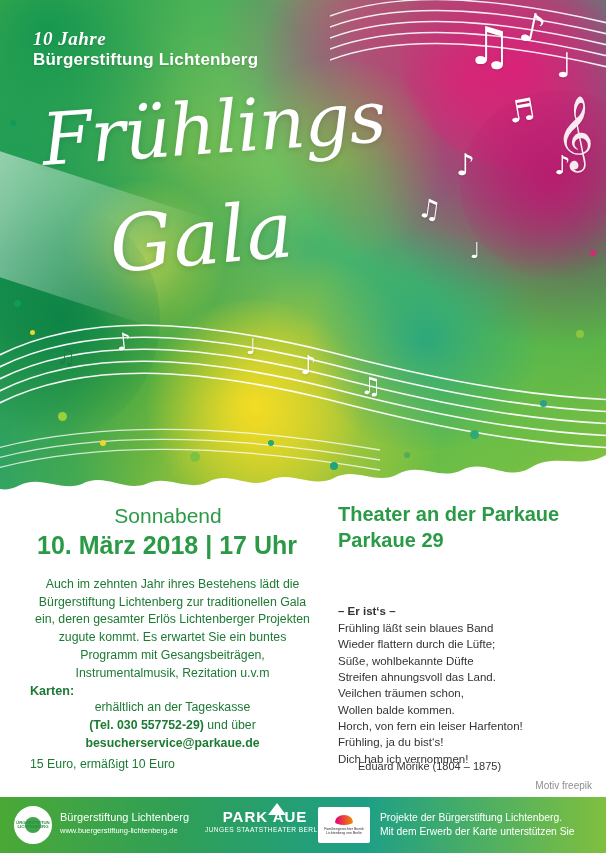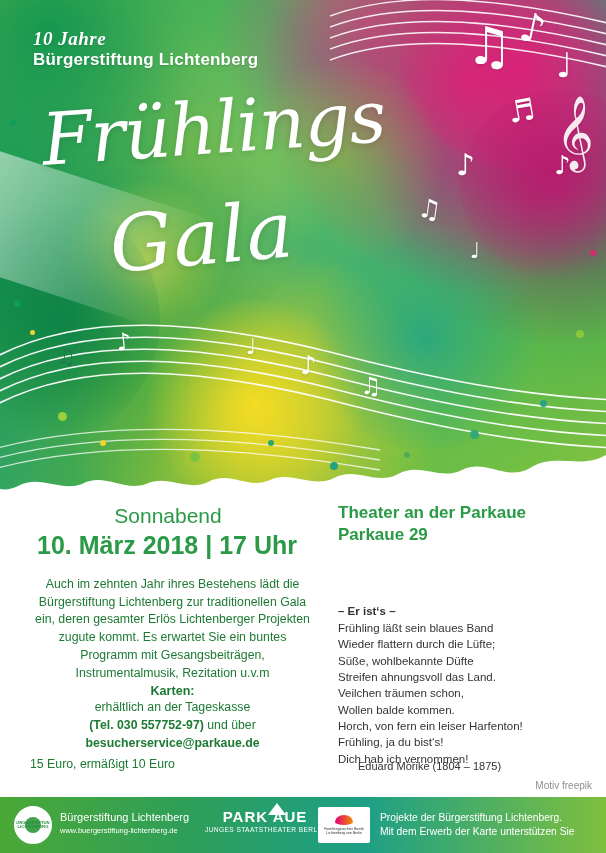--- a/index.html
+++ b/index.html
@@ -114,33 +114,33 @@
     position: absolute; left: 12px; top: 39px; width: 310px;
     text-align: center;
     color: #2a9a46;
     font-weight: bold;
     font-size: 25px;
   }
   #venue {
     position: absolute; left: 338px; top: 10px;
     color: #2a9a46;
     font-weight: bold;
-    font-size: 17px;
+    font-size: 20px;
     line-height: 1.28;
   }
   #blurb {
     position: absolute; left: 30px; top: 84px; width: 285px;
     text-align: center;
     color: #1d7a34;
     font-size: 12.3px;
     line-height: 1.44;
   }
   #karten-label {
     position: absolute; left: 30px; top: 192px; width: 285px;
-    text-align: center;
+    text-align: left;
     color: #1d7a34;
     font-weight: bold;
     font-size: 12.6px;
   }
   #karten-body {
     position: absolute; left: 30px; top: 207px; width: 285px;
     text-align: center;
     color: #1d7a34;
     font-size: 12.3px;
     line-height: 1.45;
@@ -366,21 +366,21 @@
     <div id="venue">
       <div>Theater an der Parkaue</div>
       <div>Parkaue 29</div>
     </div>
 
     <div id="blurb">Auch im zehnten Jahr ihres Bestehens lädt die Bürgerstiftung Lichtenberg zur traditionellen Gala ein, deren gesamter Erlös Lichtenberger Projekten zugute kommt. Es erwartet Sie ein buntes Programm mit Gesangsbeiträgen, Instrumentalmusik, Rezitation u.v.m</div>
 
     <div id="karten-label">Karten:</div>
     <div id="karten-body">
       <span>erhältlich an der Tageskasse</span><br>
-      <b>(Tel. 030 557752-97)</b><span> und über</span><br>
+      <b>(Tel. 030 557752-29)</b><span> und über</span><br>
       <b>besucherservice@parkaue.de</b>
     </div>
     <div id="preise">15 Euro, ermäßigt 10 Euro</div>
 
     <div id="poem-title">– Er ist‘s –</div>
     <div id="poem" style="white-space:pre-line;">Frühling läßt sein blaues Band
 Wieder flattern durch die Lüfte;
 Süße, wohlbekannte Düfte
 Streifen ahnungsvoll das Land.
 Veilchen träumen schon,

